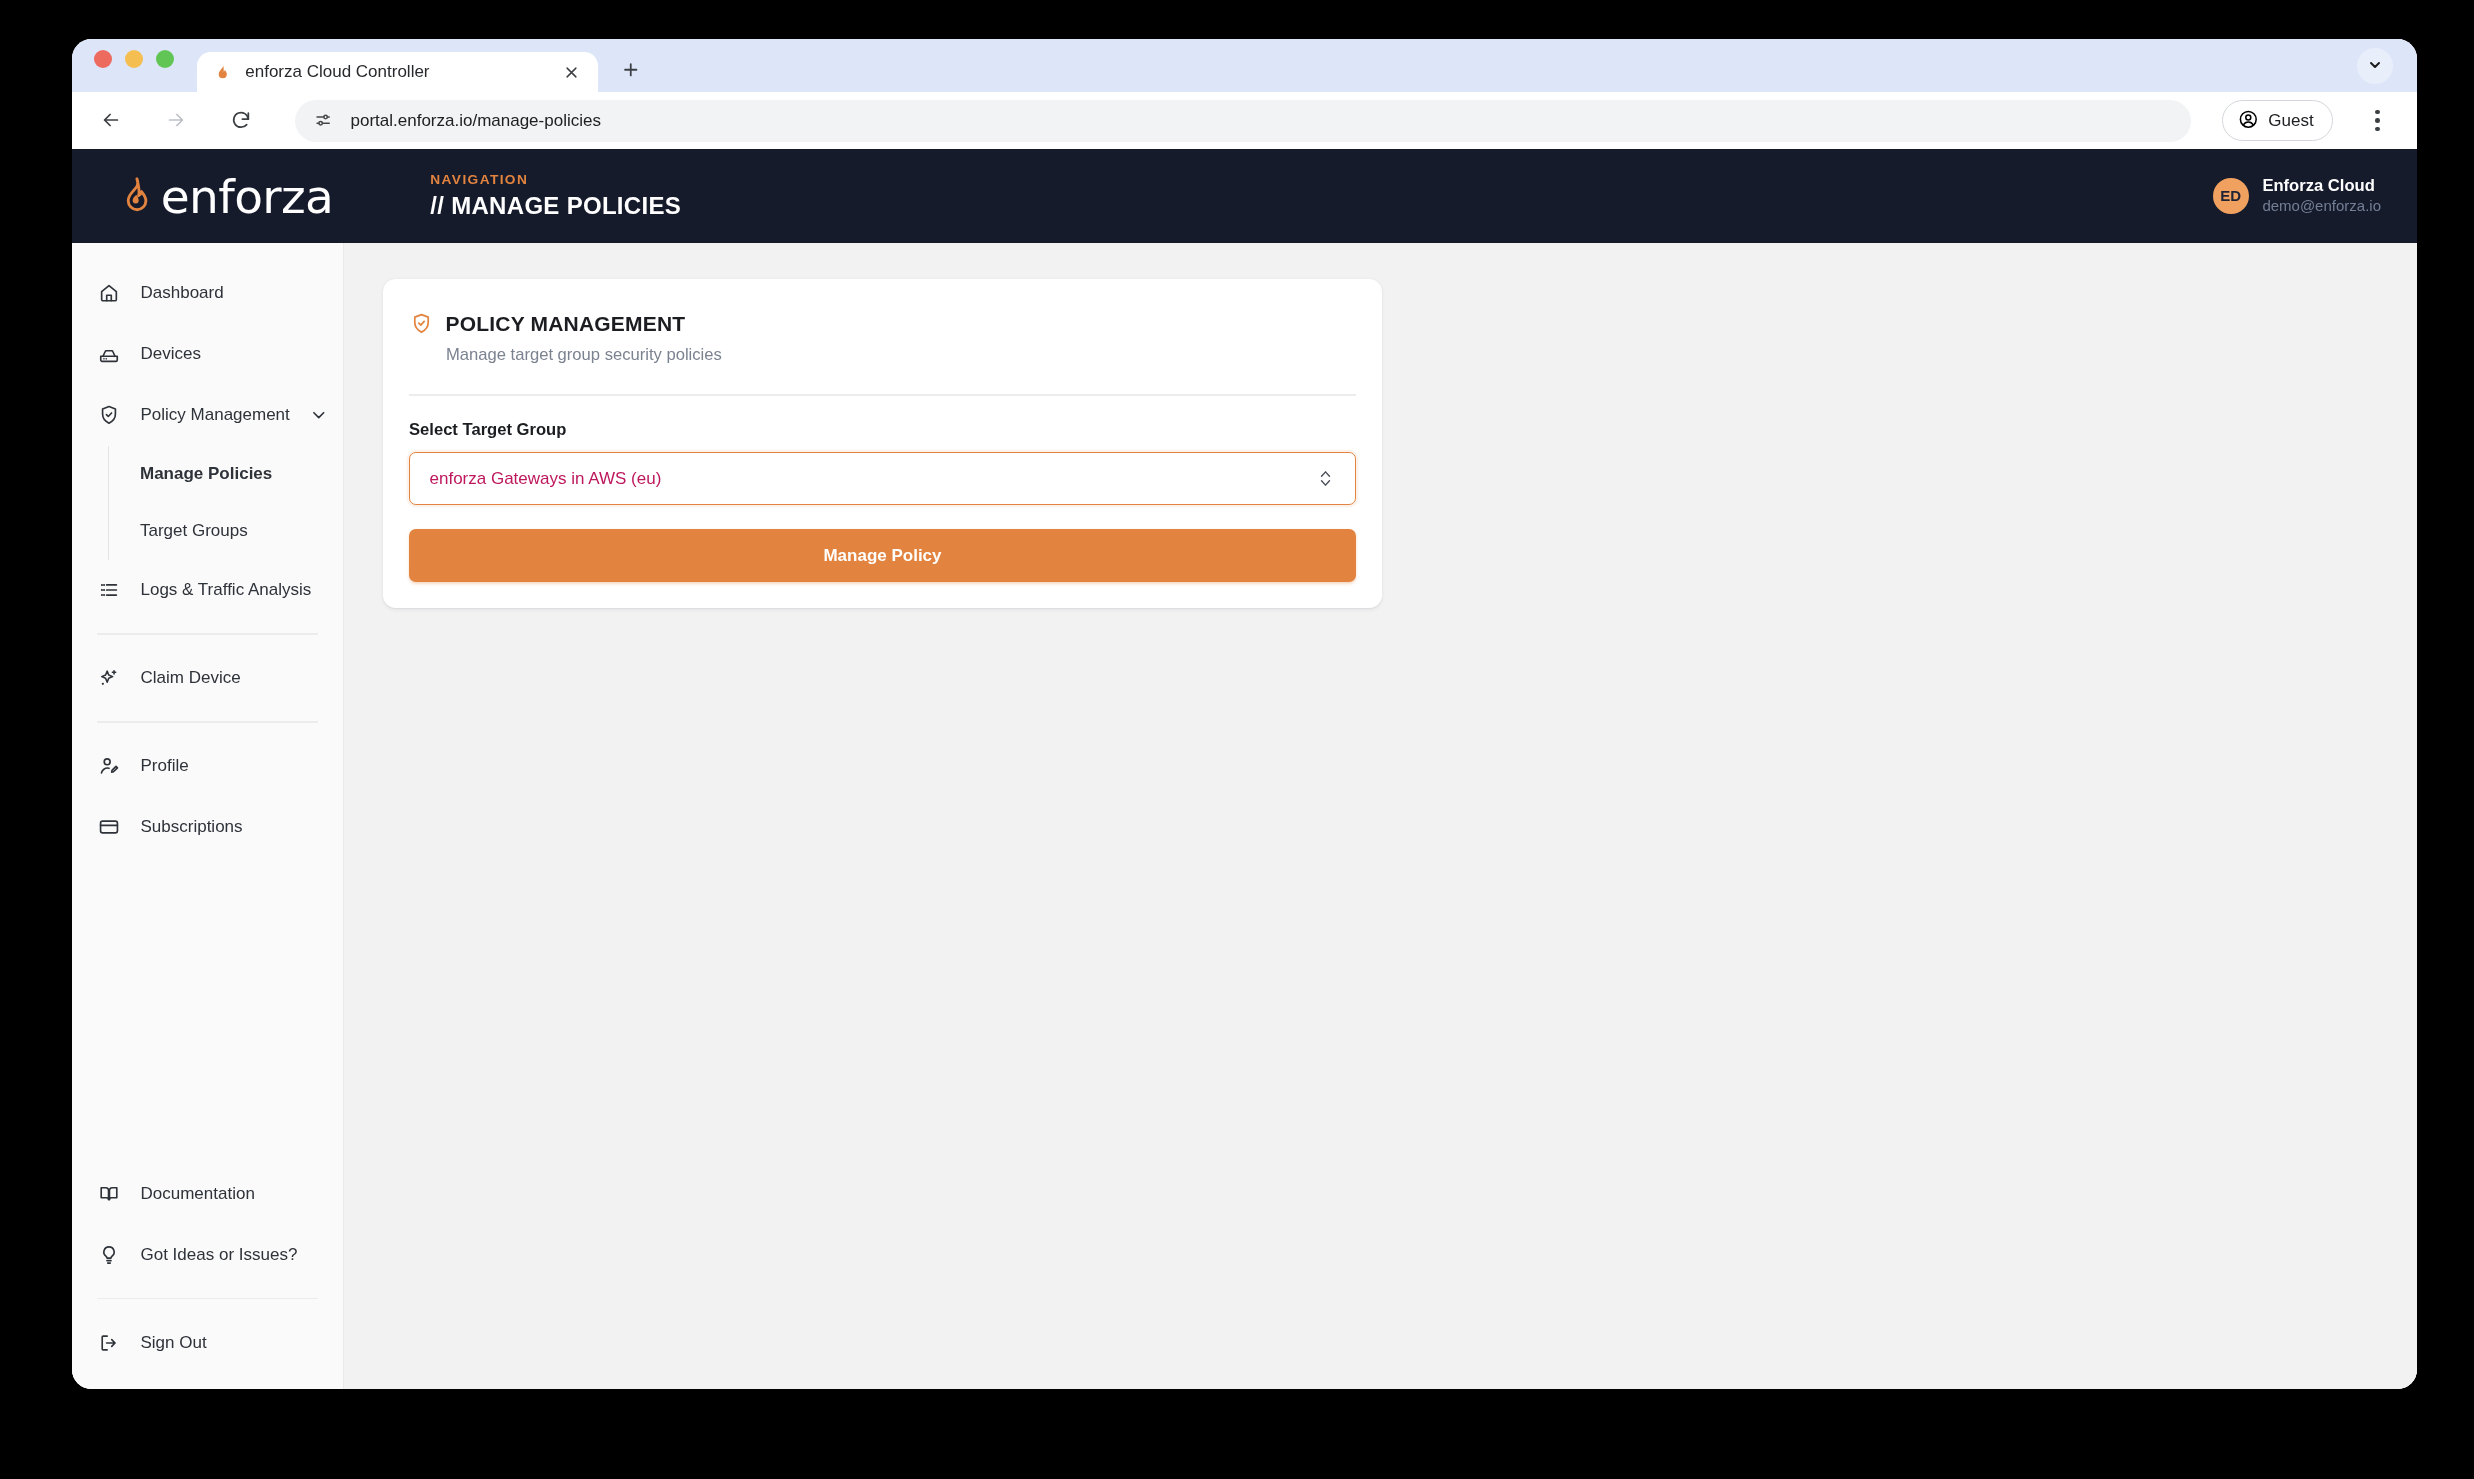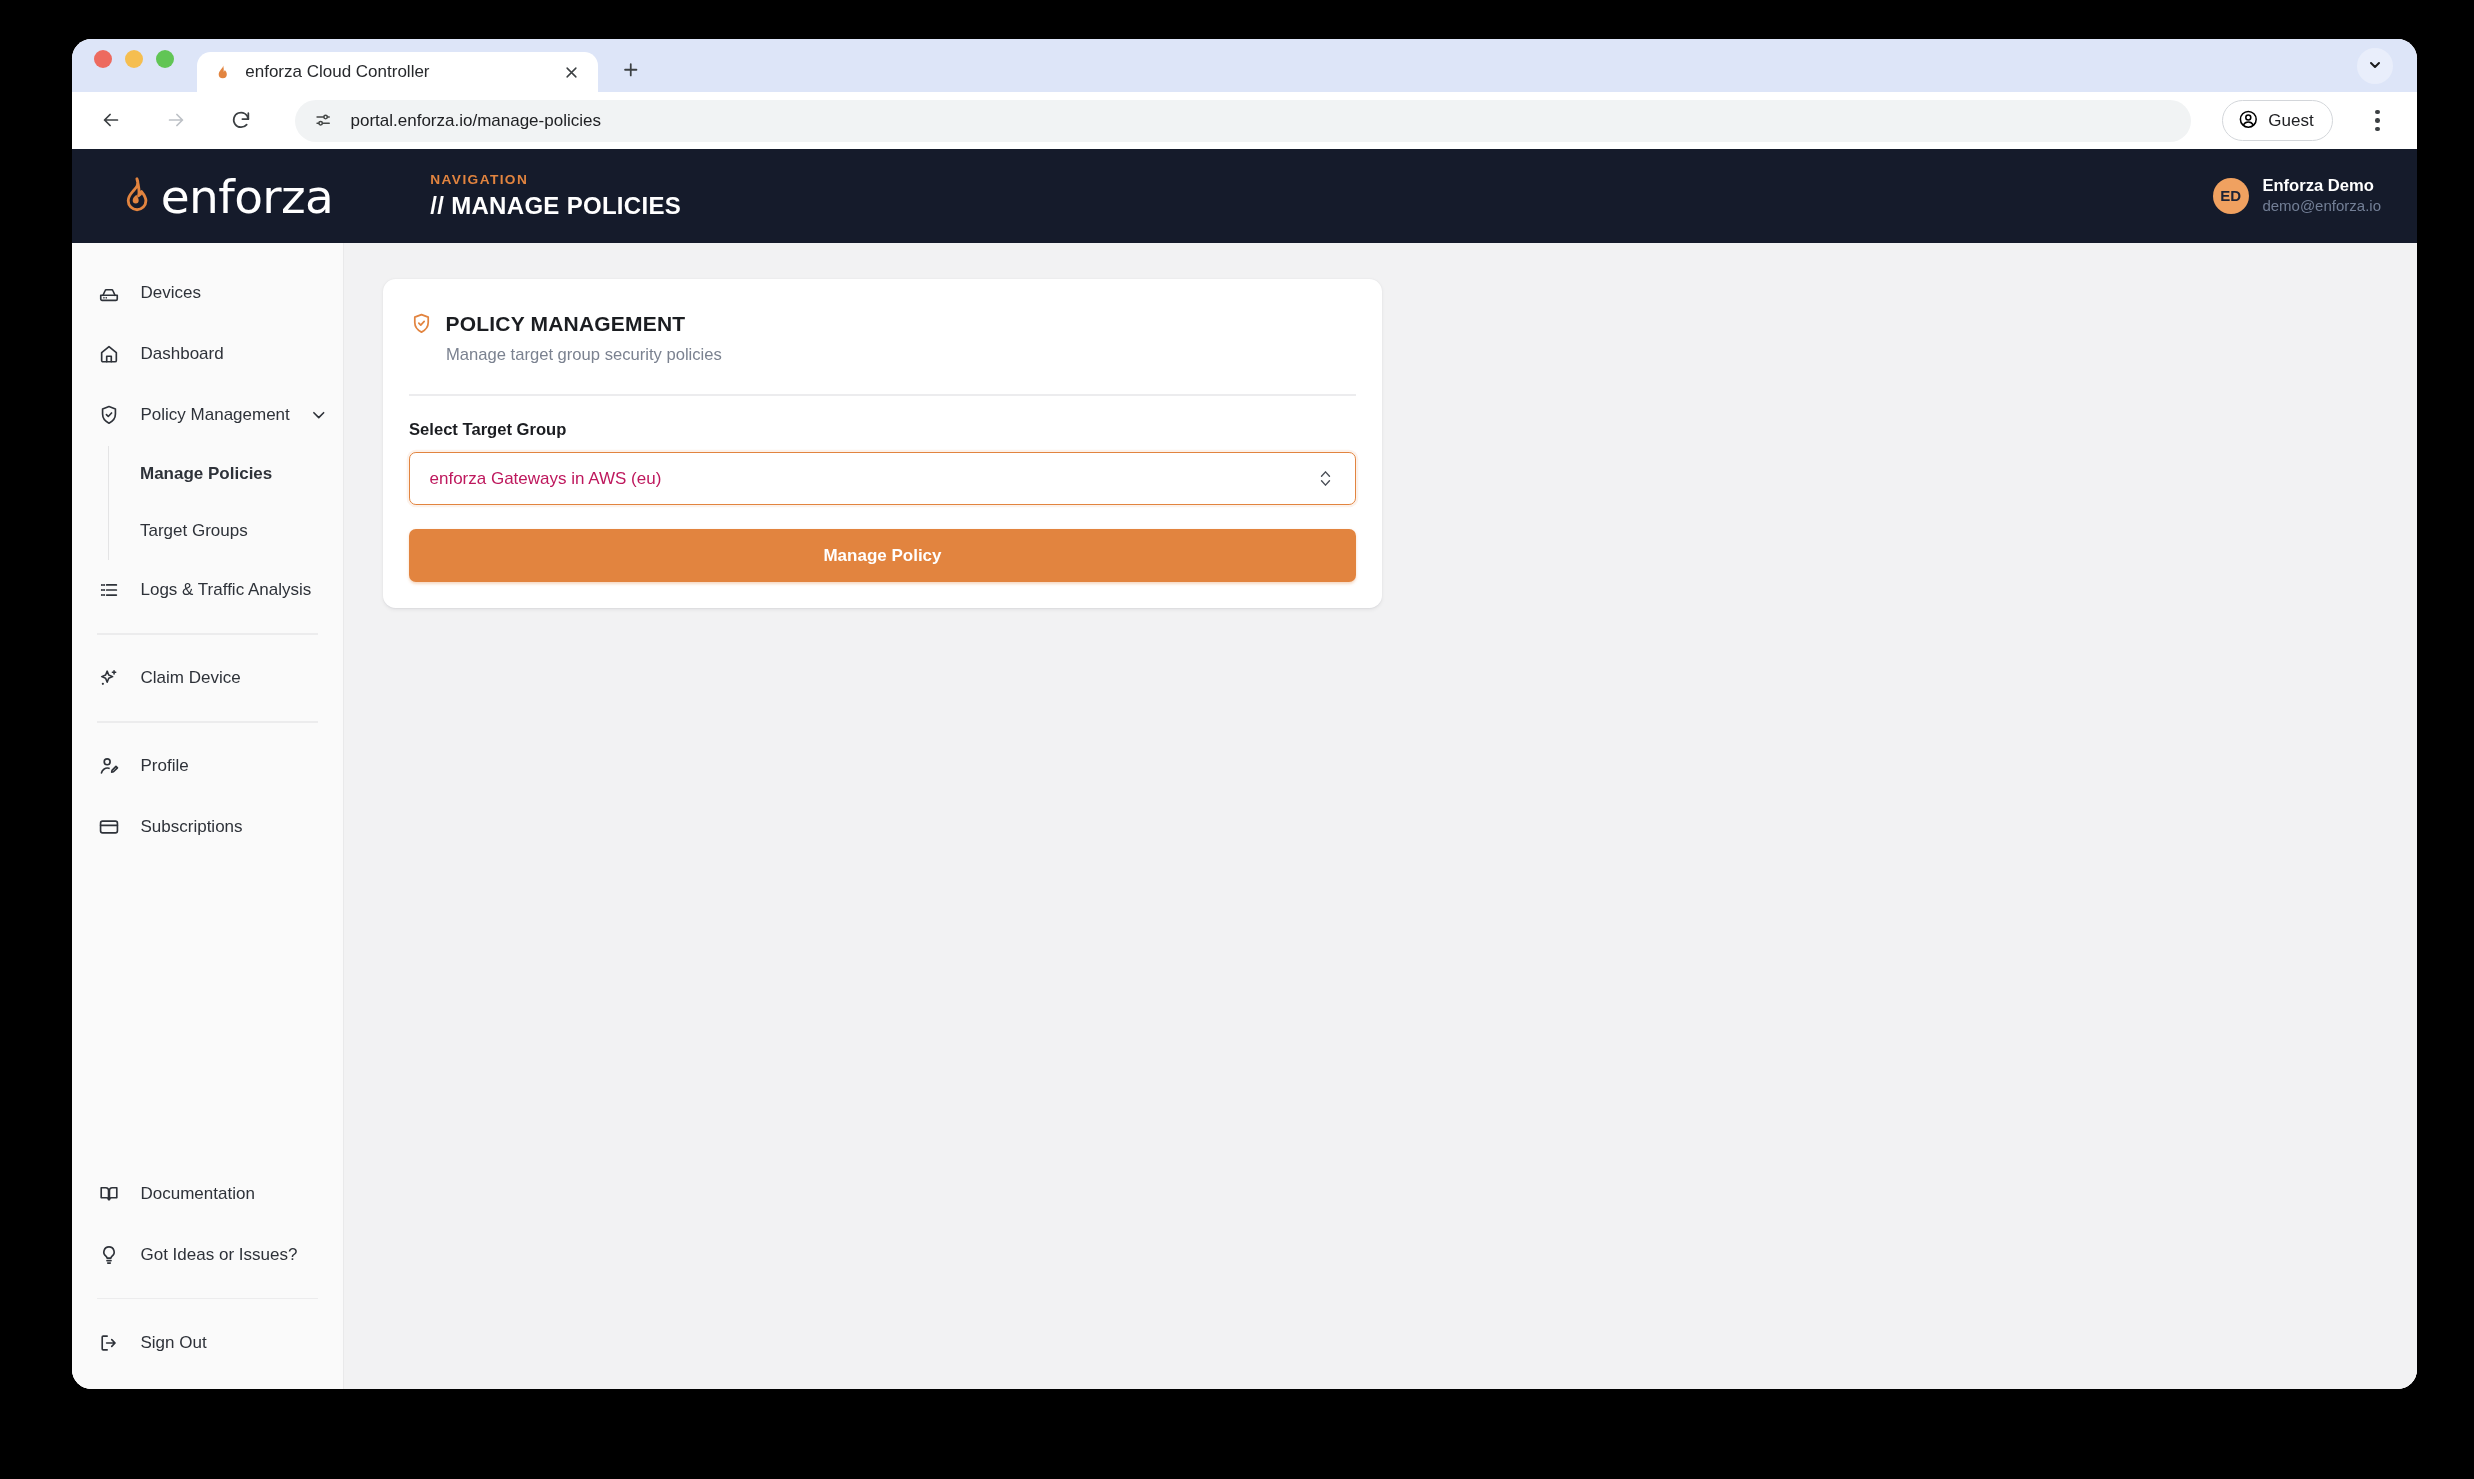--- a/index.html
+++ b/index.html
@@ -431,49 +431,49 @@
       <div class="nav-title-block">
         <div class="nav-kicker">NAVIGATION</div>
         <div class="nav-title">// MANAGE POLICIES</div>
       </div>
 
       <div class="header-spacer"></div>
 
       <div class="user-block">
         <div class="avatar">ED</div>
         <div>
-          <div class="user-name">Enforza Demo</div>
+          <div class="user-name">Enforza Cloud</div>
           <div class="user-email">demo@enforza.io</div>
         </div>
       </div>
     </div>
 
     <div class="body-row">
 
       <div class="sidebar">
+
+        <div class="nav-item">
+          <span class="ico">
+            <svg width="22" height="22" viewBox="0 0 24 24" stroke="currentColor" stroke-width="1.8" fill="none" stroke-linecap="round" stroke-linejoin="round">
+              <path d="M4 10.5L12 4l8 6.5V19a1.5 1.5 0 01-1.5 1.5h-13A1.5 1.5 0 014 19z"></path>
+              <path d="M9.5 20.5v-6h5v6"></path>
+            </svg>
+          </span>
+          <span class="nav-label">Dashboard</span>
+        </div>
 
         <div class="nav-item">
           <span class="ico">
             <svg width="22" height="22" viewBox="0 0 24 24" stroke="currentColor" stroke-width="1.8" fill="none" stroke-linecap="round" stroke-linejoin="round">
               <path d="M3 14.5h18v4a1.5 1.5 0 01-1.5 1.5h-15A1.5 1.5 0 013 18.5z"></path>
               <path d="M5.5 14.5l2.2-5a1.5 1.5 0 011.4-1h5.8a1.5 1.5 0 011.4 1l2.2 5"></path>
               <path d="M6.5 17.3h.02M9 17.3h.02"></path>
             </svg>
           </span>
           <span class="nav-label">Devices</span>
-        </div>
-
-        <div class="nav-item">
-          <span class="ico">
-            <svg width="22" height="22" viewBox="0 0 24 24" stroke="currentColor" stroke-width="1.8" fill="none" stroke-linecap="round" stroke-linejoin="round">
-              <path d="M4 10.5L12 4l8 6.5V19a1.5 1.5 0 01-1.5 1.5h-13A1.5 1.5 0 014 19z"></path>
-              <path d="M9.5 20.5v-6h5v6"></path>
-            </svg>
-          </span>
-          <span class="nav-label">Dashboard</span>
         </div>
 
         <div class="nav-item">
           <span class="ico">
             <svg width="22" height="22" viewBox="0 0 24 24" stroke="currentColor" stroke-width="1.8" fill="none" stroke-linecap="round" stroke-linejoin="round">
               <path d="M12 2.8l7 2.6v5.6c0 4.5-3 8-7 10-4-2-7-5.5-7-10V5.4z"></path>
               <path d="M9.2 11.6l2 2 3.6-3.8"></path>
             </svg>
           </span>
           <span class="nav-label">Policy Management</span>

